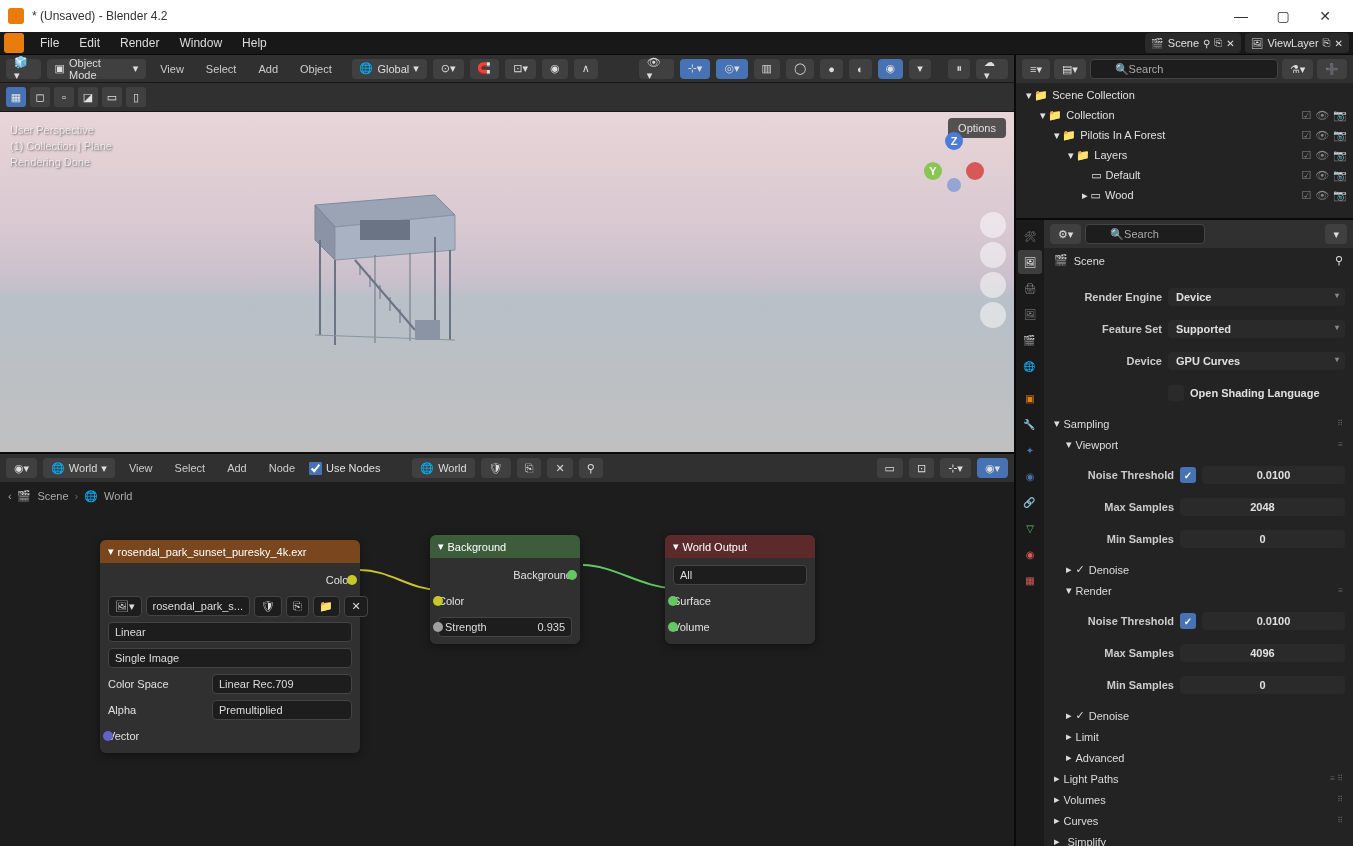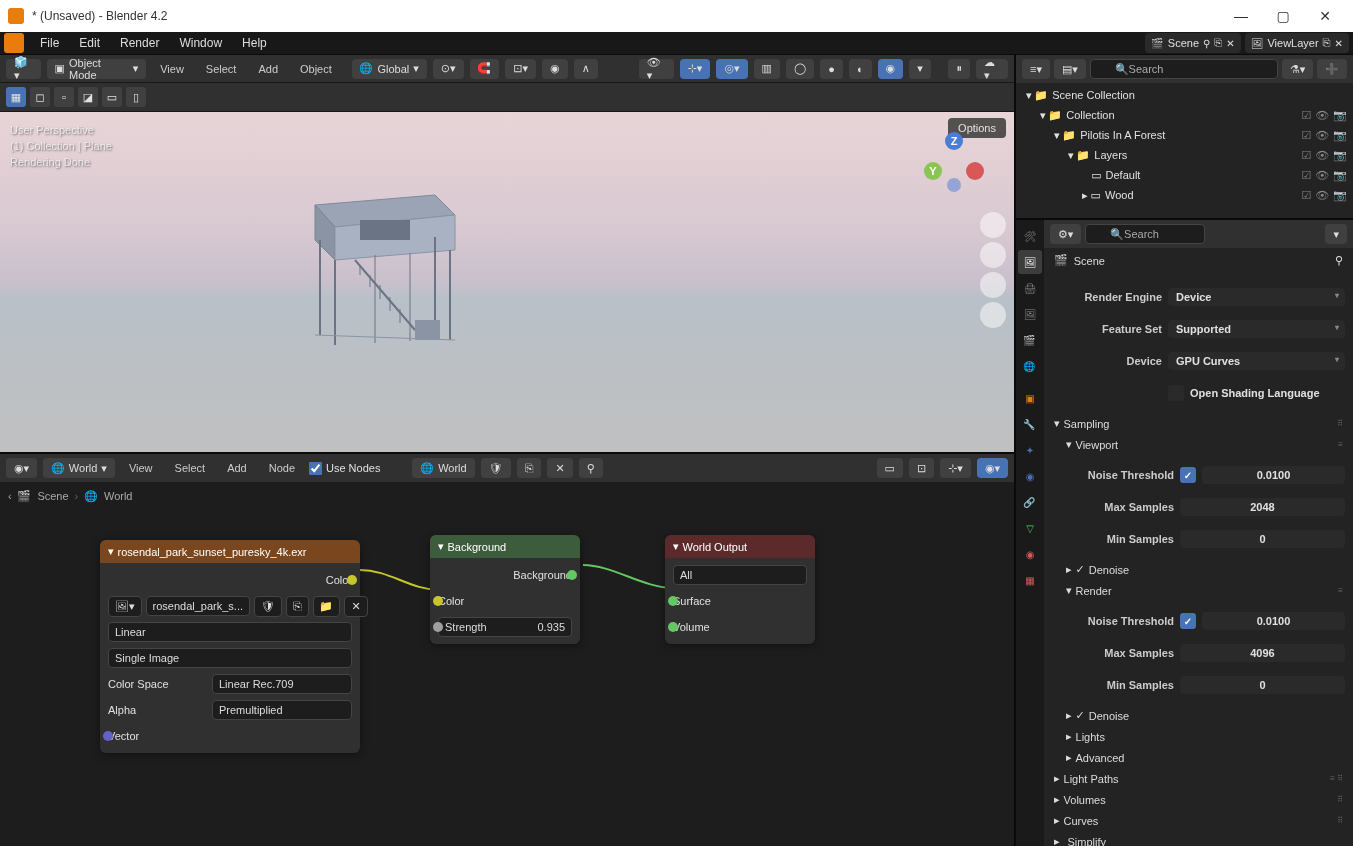--- a/index.html
+++ b/index.html
@@ -455,21 +455,21 @@
               </div>
             <div class="prop-row">
                 <label>Max Samples</label>
                 <div class="val center nodn">4096</div>
               </div>
             <div class="prop-row">
                 <label>Min Samples</label>
                 <div class="val center nodn">0</div>
               </div>
             <div class="section-hdr">▸ <div class="chk">✓</div> <span>Denoise</span></div>
-            <div class="section-hdr">▸ <span>Lights</span></div>
+            <div class="section-hdr">▸ <span>Limit</span></div>
             <div class="section-hdr">▸ <span>Advanced</span></div>
           </div>
           <div class="section-hdr">▸ <span>Light Paths</span><span class="drag">≡ ⠿</span></div>
           <div class="section-hdr">▸ <span>Volumes</span><span class="drag">⠿</span></div>
           <div class="section-hdr">▸ <span>Curves</span><span class="drag">⠿</span></div>
           <div class="section-hdr">▸ <div class="chk off"></div> <span>Simplify</span></div>
         </div>
       </div>
     </div>
   </div>

